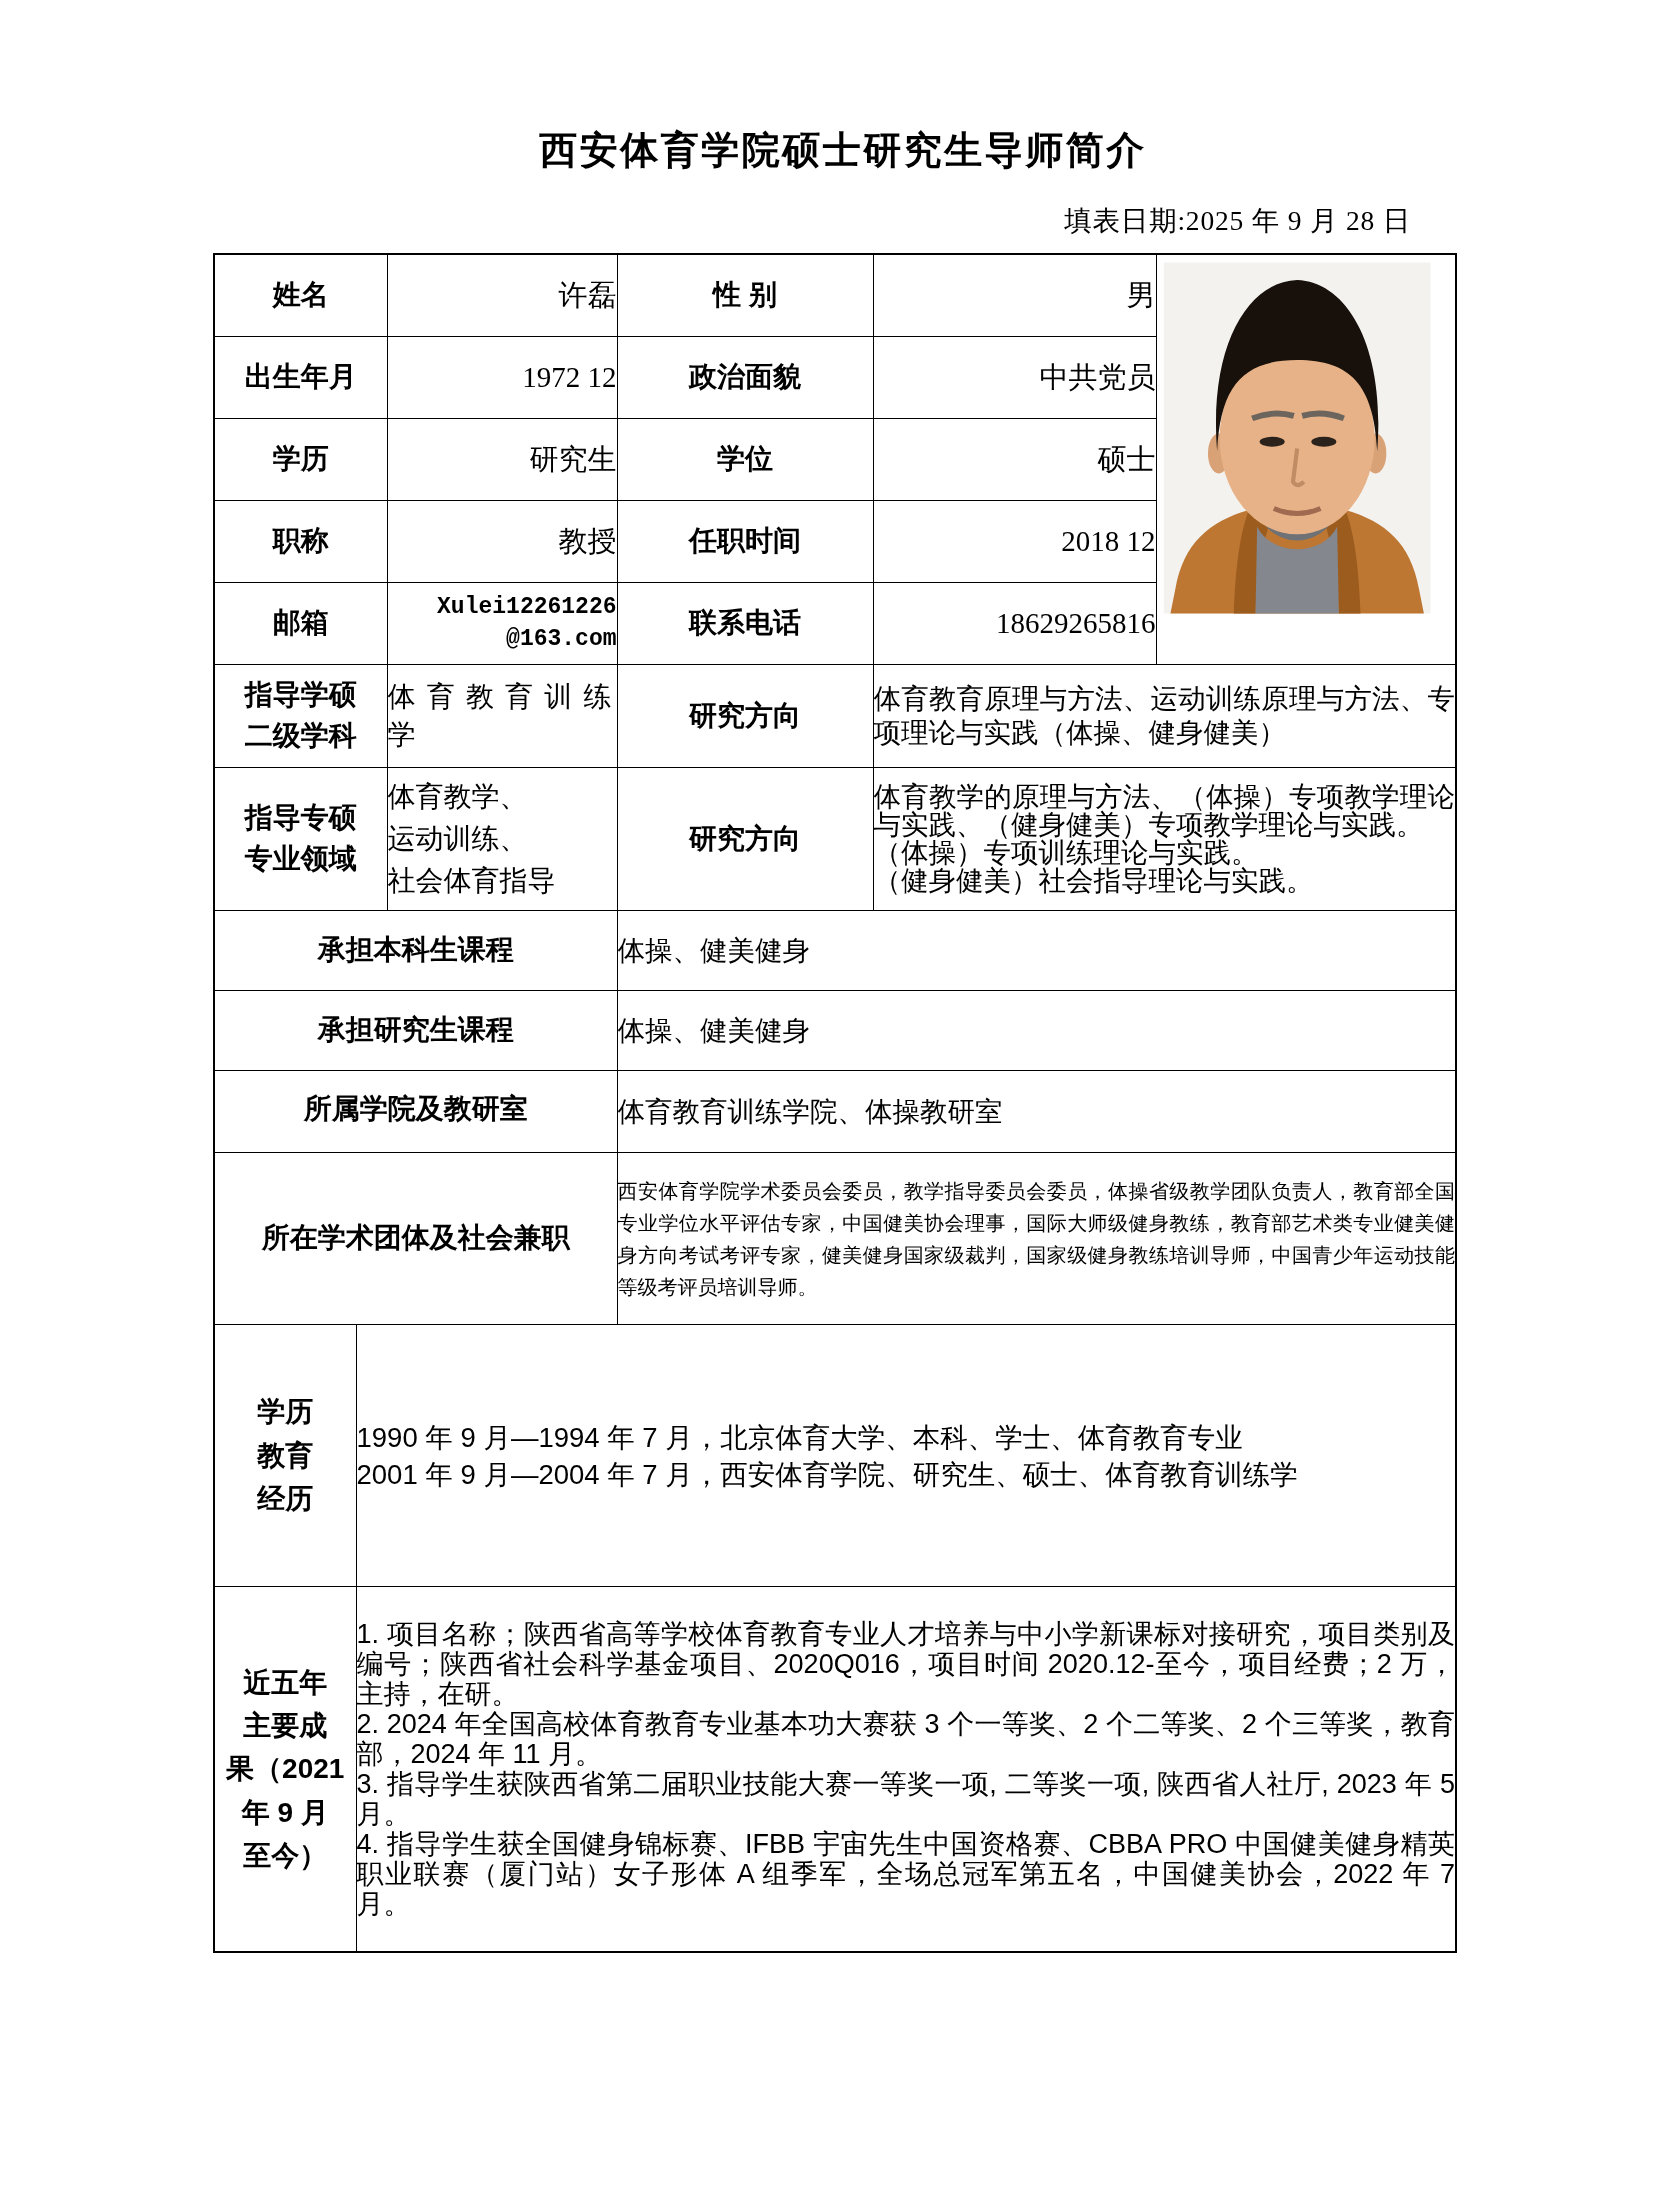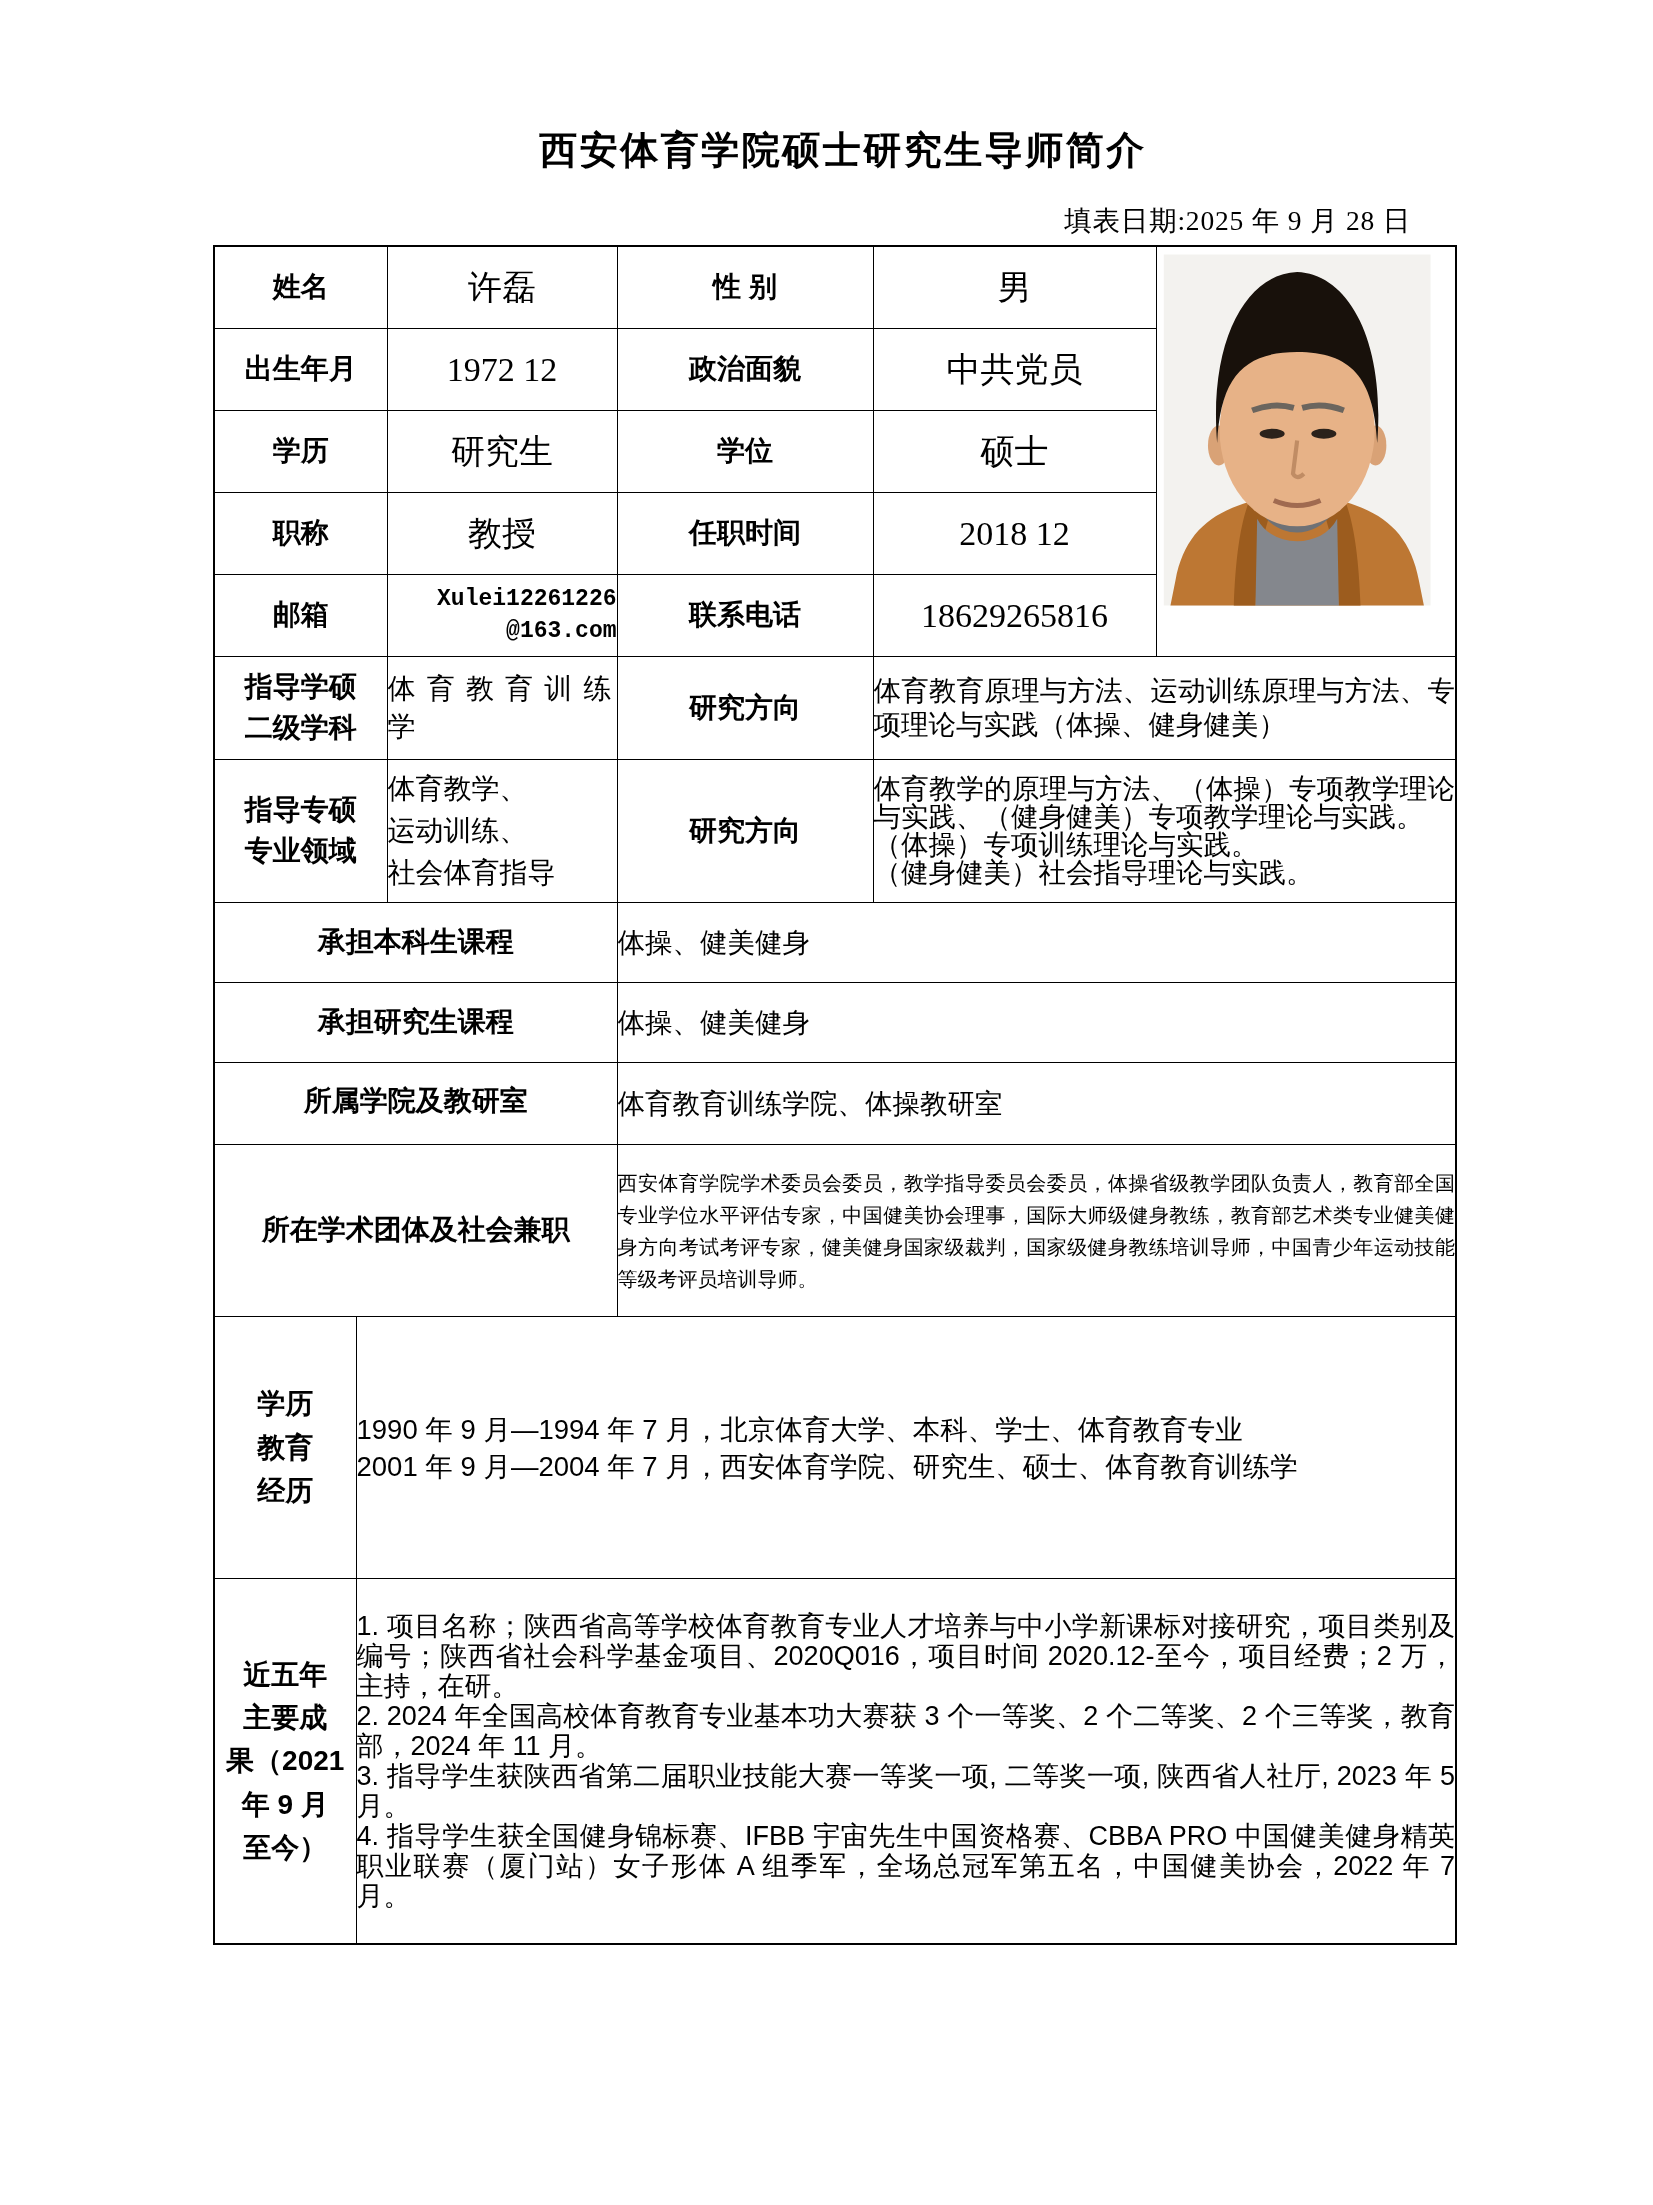--- a/index.html
+++ b/index.html
@@ -12,21 +12,21 @@
     position:absolute; top:125px; left:16px; width:100%;
     text-align:center; font-size:38px; font-weight:700; letter-spacing:2.5px;
     white-space:nowrap;
   }
   .date-line {
     position:absolute; top:203px; right:243px;
     font-family:"Liberation Serif", serif;
     font-size:27.5px; letter-spacing:0.8px; white-space:nowrap;
   }
   table.profile {
-    position:absolute; left:213px; top:245px; width:1242px;
+    position:absolute; left:213px; top:253px; width:1242px;
     border-collapse:collapse; table-layout:fixed;
     border:2.5px solid #000;
     padding-left:26px;
   }
   table.profile td { border:1.7px solid #000; padding:0; overflow:hidden; }
   
   tr.r-basic  td { height:81px; }
   tr.r6 td { height:102px; }
   tr.r7 td { height:142px; }
   tr.r8 td { height:79px; }
@@ -35,22 +35,22 @@
   tr.r11 td { height:171px; }
   tr.r12 td { height:261px; }
   tr.r13 td { height:364px; }
 
   .lbl {
     font-weight:700; font-size:28px; line-height:1.45;
     text-align:center; vertical-align:middle; white-space:pre-line;
   }
   .lbl-wide { line-height:1.55; }
   .val {
-    font-family:"Liberation Serif", serif; font-size:34px;
-    text-align:center; vertical-align:middle; white-space:pre-line;
+    font-family:"Liberation Serif", serif; font-size:29px;
+    text-align:right; vertical-align:middle; white-space:pre-line;
   }
   .val-email {
     font-family:"Liberation Mono", monospace; font-size:23px; line-height:1.35;
     text-align:right; vertical-align:middle; white-space:pre-line;font-weight:bold;
   }
   .val-sans-left {
     font-size:28px; line-height:1.5; text-align:left;
     vertical-align:middle; white-space:pre-line; padding:0 10px;
   }
   .val-justify-tight {

